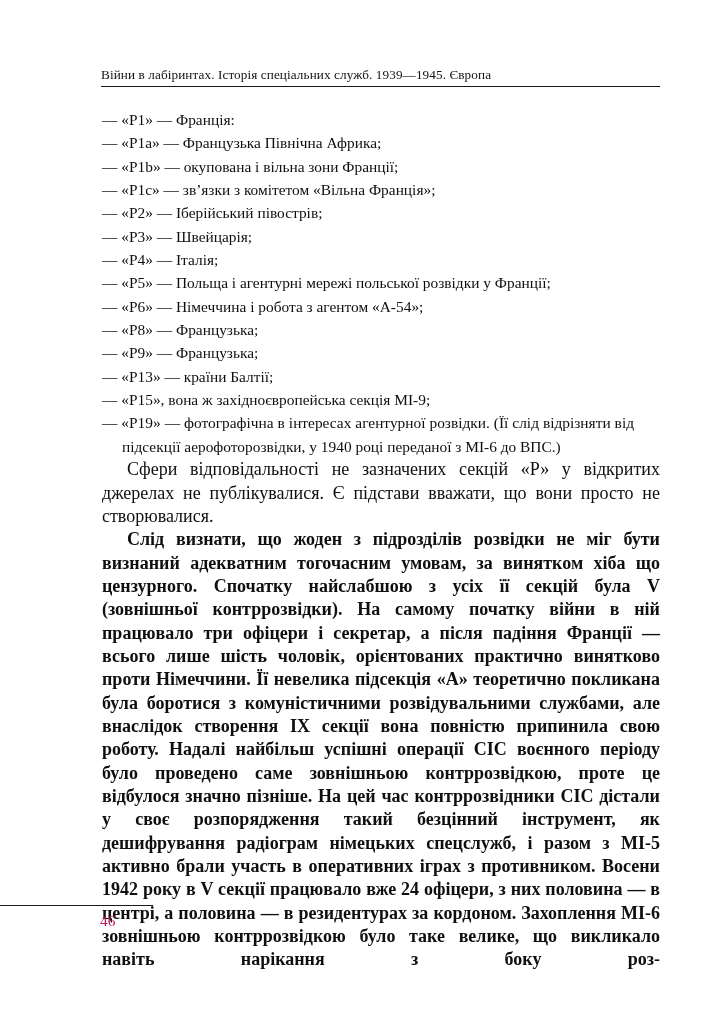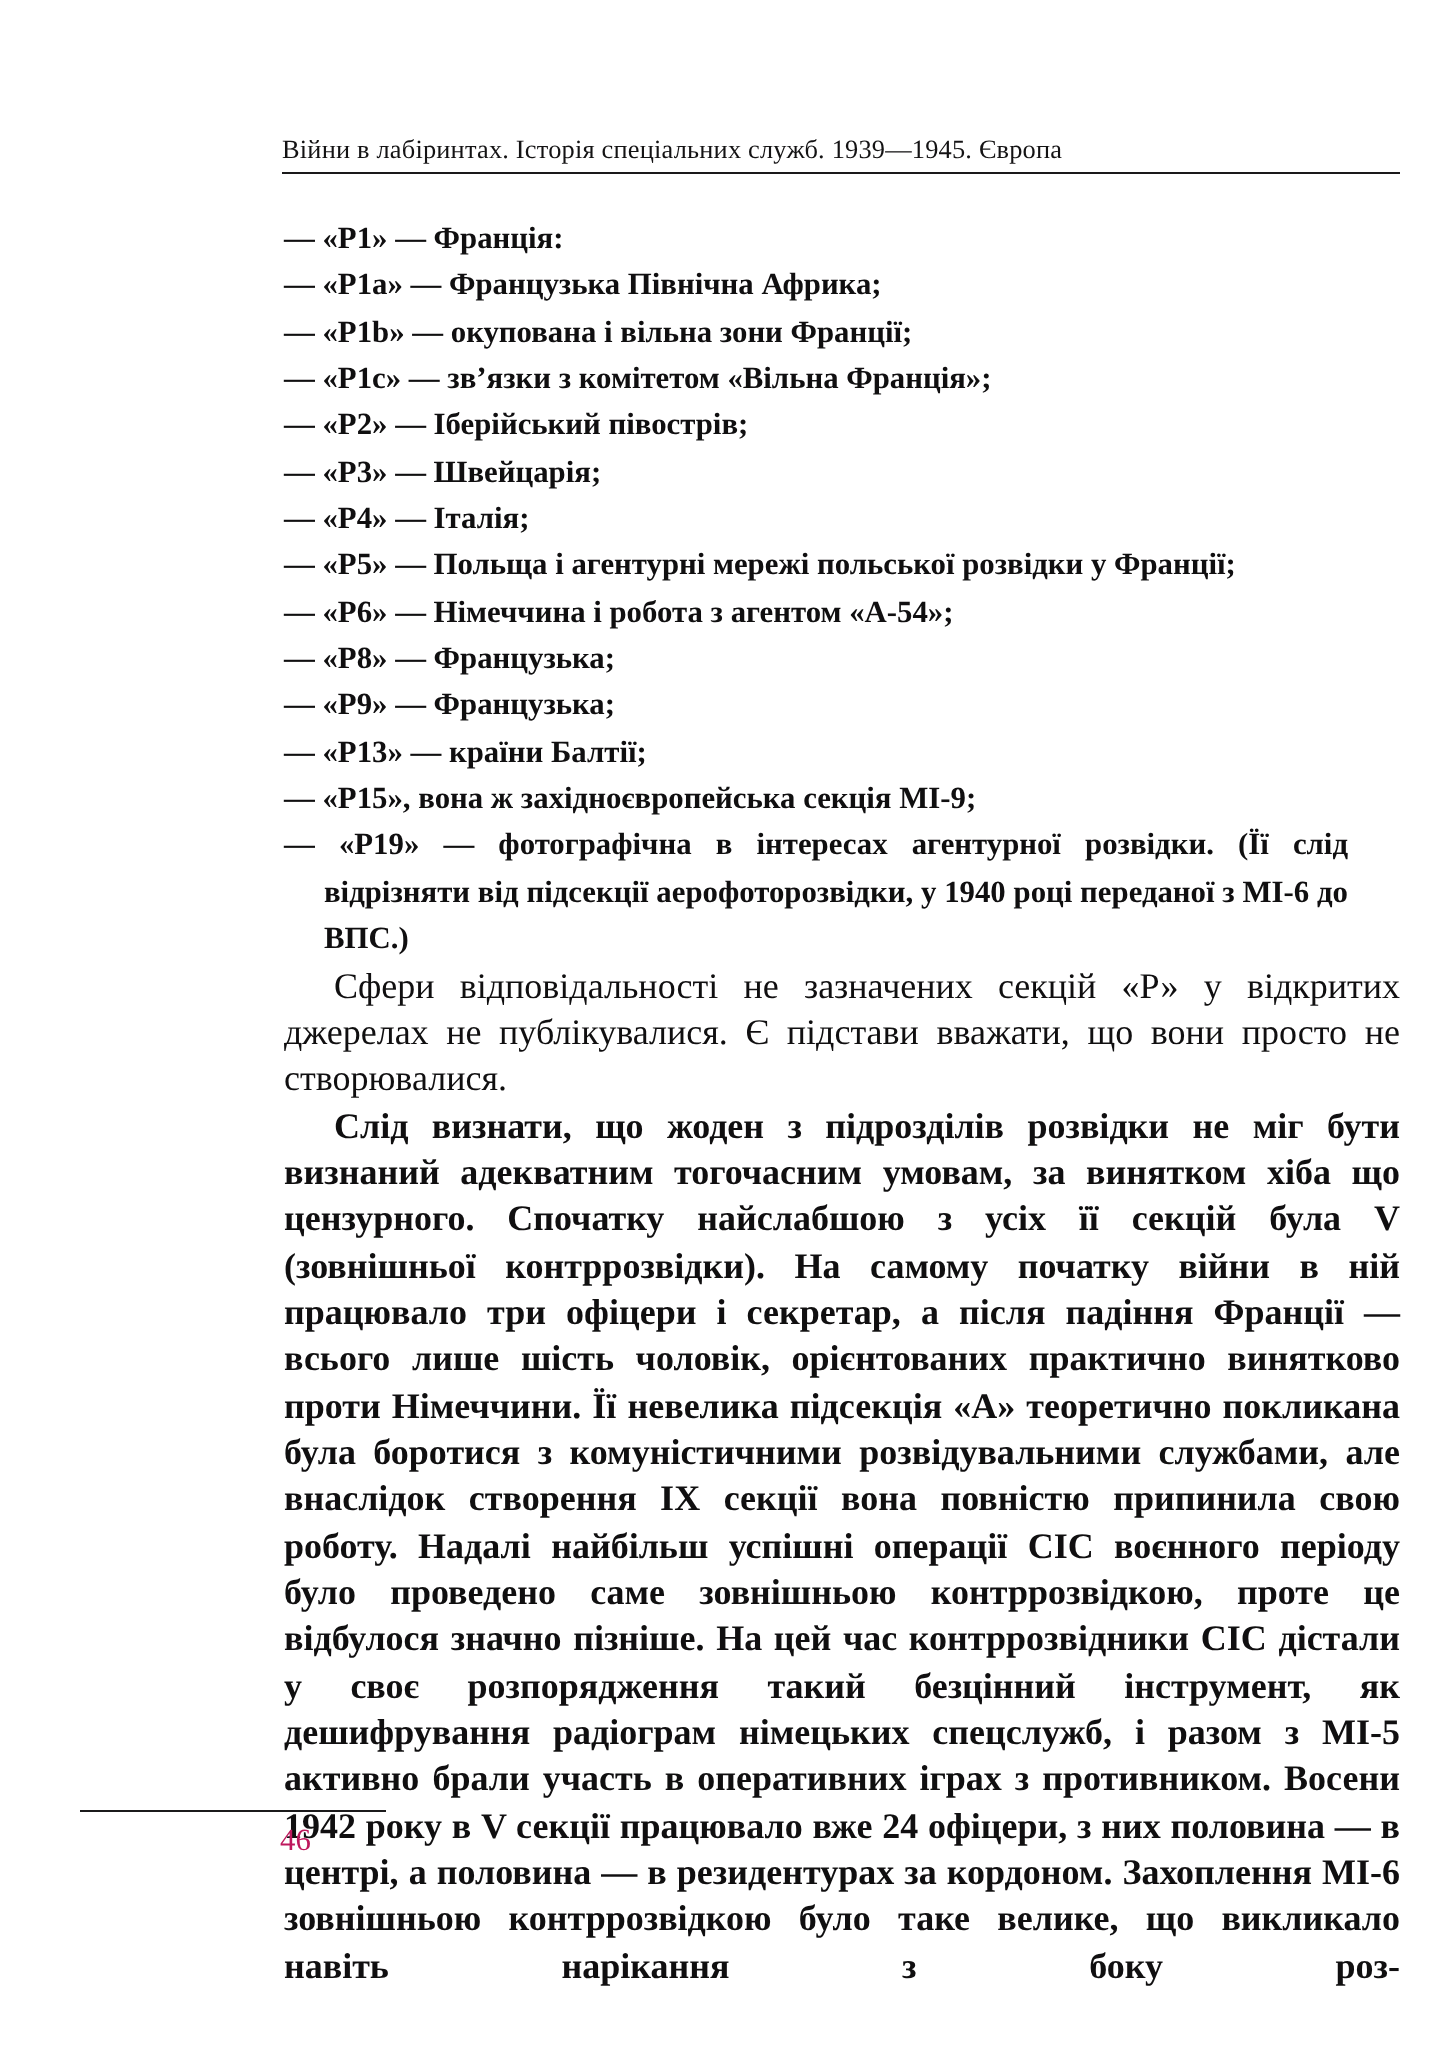--- a/index.html
+++ b/index.html
@@ -14,21 +14,20 @@
     position: relative;
     overflow: hidden;
     font-family: "Liberation Serif", "DejaVu Serif", serif;
     color: #100f10;
     -webkit-font-smoothing: antialiased;
   }
 
   .page {
     position: absolute;
     inset: 0;
-    margin-left: 40px;
   }
 
   
   .header {
     position: absolute;
     left: 101px;
     top: 66px;
     width: 559px;
   }
   .header-text {
@@ -57,21 +56,20 @@
     list-style: none;
     margin: 0;
     padding: 0;
     font-size: 15.4px;
     line-height: 23.35px;
   }
   ul.section-list li {
     padding-left: 20px;
     text-indent: -20px;
     margin: 0;
-    font-weight: bold;
   }
   li.lvl1 {
     margin-left: 46px;
     width: 512px;
   }
   li.lvl2 {
     margin-left: 86px;
     width: 472px;
   }
   li.wrap {

